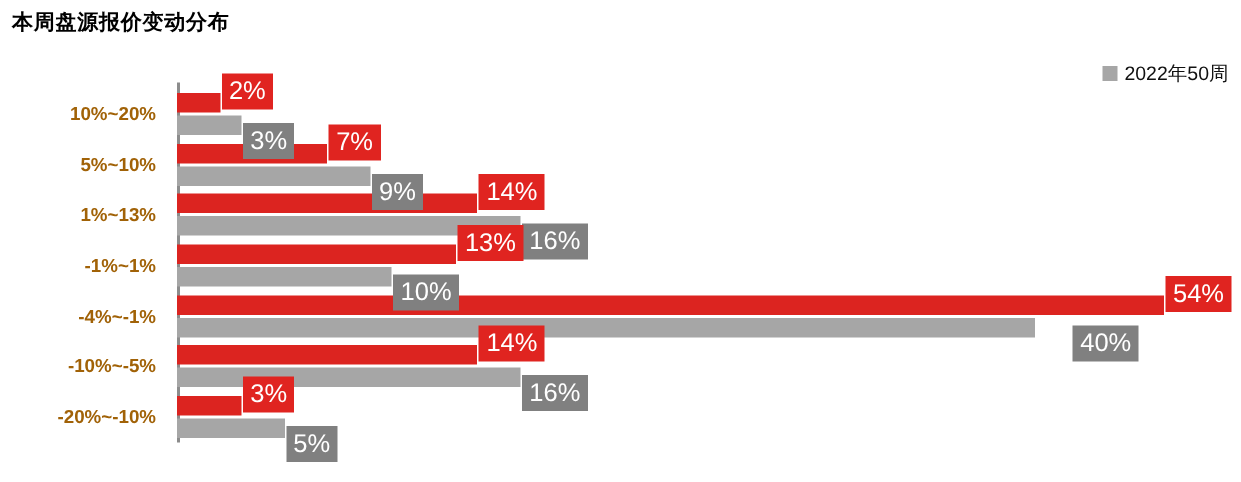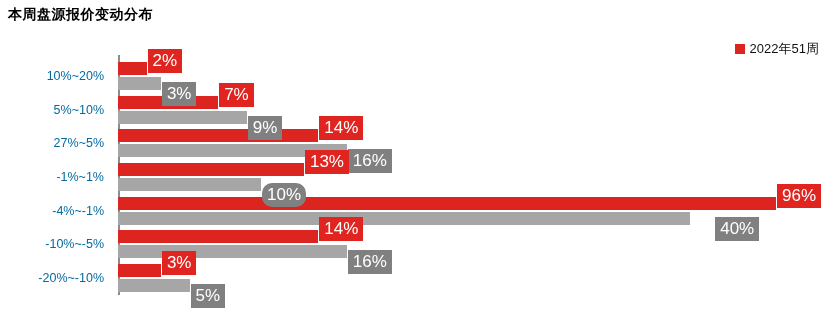--- a/index.html
+++ b/index.html
@@ -64,25 +64,25 @@
     position: absolute;
     left: 0;
     top: 0;
     width: 112px;
     height: 245px;
   }
   .cat-label {
     position: absolute;
     right: 8px;
     font-size: 12.5px;
-    color: #0369a1;
+    color: #a16207;
     text-align: right;
     white-space: nowrap;
     transform: translateY(-50%);
-    font-weight: normal;
+    font-weight: bold;
   }
   #axis-line {
     position: absolute;
     left: 118px;
     top: 0;
     width: 1.5px;
     height: 240px;
     background: #8c8c8c;
   }
   .bar {
@@ -110,30 +110,30 @@
 </style>
 </head>
 <body>
 
 <div id="chart-root">
 
   <div id="chart-title">本周盘源报价变动分布</div>
 
   <div id="legend">
     <div class="legend-item">
-      <span class="legend-swatch s-red"></span>
-      <span>2022年51周</span>
+      <span class="legend-swatch s-gray"></span>
+      <span>2022年50周</span>
     </div>
   </div>
 
   <div id="plot">
     <div id="cat-labels">
         <div class="cat-label" style="top: 20.85px;">10%~20%</div>
         <div class="cat-label" style="top: 54.55px;">5%~10%</div>
-        <div class="cat-label" style="top: 88.25px;">27%~5%</div>
+        <div class="cat-label" style="top: 88.25px;">1%~13%</div>
         <div class="cat-label" style="top: 121.95px;">-1%~1%</div>
         <div class="cat-label" style="top: 155.65px;">-4%~-1%</div>
         <div class="cat-label" style="top: 189.35px;">-10%~-5%</div>
         <div class="cat-label" style="top: 223.05px; margin-left: 32px;">-20%~-10%</div>
       </div>
     <div id="axis-line"></div>
     <div id="bars-layer">
         <div class="bar red" style="left: 118px; top: 6.85px; width: 28.6087px;"></div>
         <div class="bar gray" style="left: 118px; top: 21.85px; width: 42.913px;"></div>
         <div class="value-box gray z-under" style="left: 161.913px; top: 38.85px;">3%</div>
@@ -141,26 +141,26 @@
         <div class="bar red" style="left: 118px; top: 40.55px; width: 100.13px;"></div>
         <div class="bar gray" style="left: 118px; top: 55.55px; width: 128.739px;"></div>
         <div class="value-box gray z-under" style="left: 247.739px; top: 72.55px;">9%</div>
         <div class="value-box red z-top" style="left: 219.13px; top: 39.55px;">7%</div>
         <div class="bar red" style="left: 118px; top: 74.25px; width: 200.261px;"></div>
         <div class="bar gray" style="left: 118px; top: 89.25px; width: 228.87px;"></div>
         <div class="value-box gray z-under" style="left: 347.87px; top: 106.25px;">16%</div>
         <div class="value-box red z-top" style="left: 319.261px; top: 73.25px;">14%</div>
         <div class="bar red" style="left: 118px; top: 107.95px; width: 185.957px;"></div>
         <div class="bar gray" style="left: 118px; top: 122.95px; width: 143.043px;"></div>
-        <div class="value-box gray z-under" style="left: 262.043px; top: 139.95px; border-radius: 10px;">10%</div>
+        <div class="value-box gray z-under" style="left: 262.043px; top: 139.95px;">10%</div>
         <div class="value-box red z-top" style="left: 304.957px; top: 106.95px;">13%</div>
         <div class="bar red" style="left: 118px; top: 141.65px; width: 658px;"></div>
         <div class="bar gray" style="left: 118px; top: 156.65px; width: 572.174px;"></div>
         <div class="value-box gray z-under" style="left: 691.174px; top: 173.65px; margin-left: 24px;">40%</div>
-        <div class="value-box red z-top" style="left: 777px; top: 140.65px;">96%</div>
+        <div class="value-box red z-top" style="left: 777px; top: 140.65px;">54%</div>
         <div class="bar red" style="left: 118px; top: 175.35px; width: 200.261px;"></div>
         <div class="bar gray" style="left: 118px; top: 190.35px; width: 228.87px;"></div>
         <div class="value-box gray z-under" style="left: 347.87px; top: 207.35px;">16%</div>
         <div class="value-box red z-top" style="left: 319.261px; top: 174.35px;">14%</div>
         <div class="bar red" style="left: 118px; top: 209.05px; width: 42.913px;"></div>
         <div class="bar gray" style="left: 118px; top: 224.05px; width: 71.5217px;"></div>
         <div class="value-box gray z-under" style="left: 190.522px; top: 241.05px;">5%</div>
         <div class="value-box red z-top" style="left: 161.913px; top: 208.05px;">3%</div>
       </div>
   </div>

